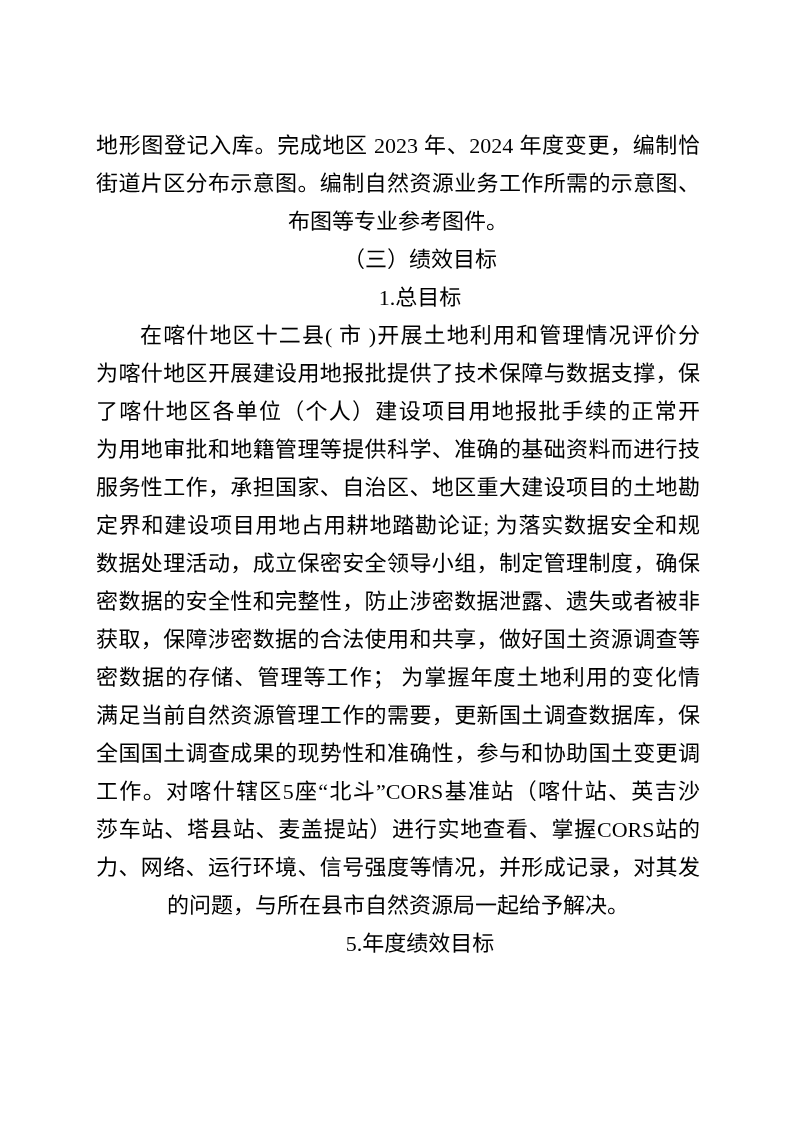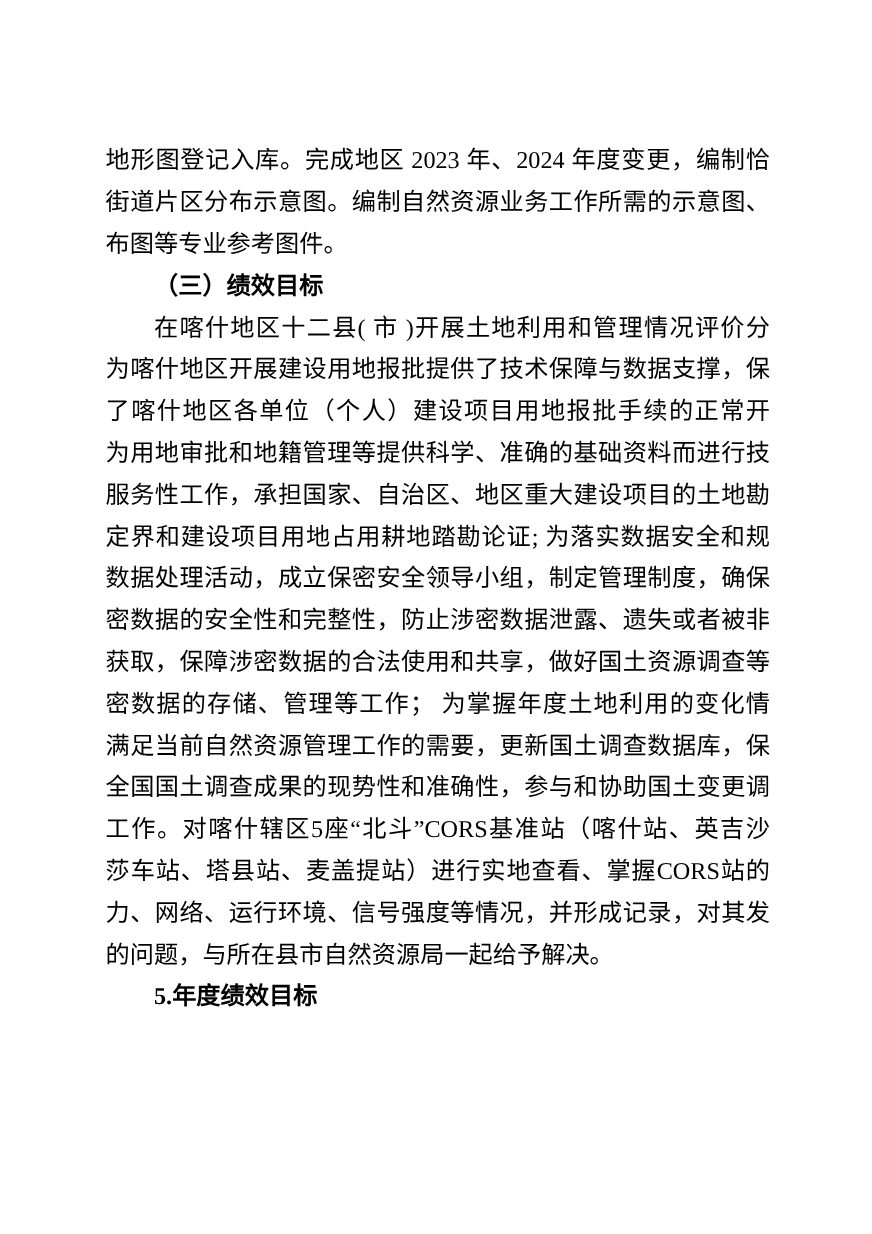--- a/index.html
+++ b/index.html
@@ -22,47 +22,48 @@
     left: 96px;
     top: 127px;
     width: 604px;
   }
   .line {
     height: 38px;
     line-height: 38px;
     font-size: 22px;
     overflow: hidden;
     white-space: normal;
-    text-align: left;
+    text-align: center;
   }
   
   .line.j {
     text-align: justify;
     text-align-last: justify;
   }
   
   .line.ind {
     text-indent: 2em;
   }
   .line.h {
-    font-weight: bold;
+    font-weight: normal;
   }
 </style>
 </head>
 <body>
 
 <div class="page">
   <div class="content">
 
     <div class="line j">地形图登记入库。完成地区 2023 年、2024 年度变更，编制恰萨</div>
     <div class="line j">街道片区分布示意图。编制自然资源业务工作所需的示意图、分</div>
     <div class="line">布图等专业参考图件。</div>
 
     <div class="line h ind">（三）绩效目标</div>
 
+    <div class="line h ind">1.总目标</div>
 
     <div class="line j ind">在喀什地区十二县( 市 )开展土地利用和管理情况评价分析，</div>
     <div class="line j">为喀什地区开展建设用地报批提供了技术保障与数据支撑，保证</div>
     <div class="line j">了喀什地区各单位（个人）建设项目用地报批手续的正常开展。</div>
     <div class="line j">为用地审批和地籍管理等提供科学、准确的基础资料而进行技术</div>
     <div class="line j">服务性工作，承担国家、自治区、地区重大建设项目的土地勘测</div>
     <div class="line j">定界和建设项目用地占用耕地踏勘论证; 为落实数据安全和规范</div>
     <div class="line j">数据处理活动，成立保密安全领导小组，制定管理制度，确保涉</div>
     <div class="line j">密数据的安全性和完整性，防止涉密数据泄露、遗失或者被非法</div>
     <div class="line j">获取，保障涉密数据的合法使用和共享，做好国土资源调查等涉</div>

